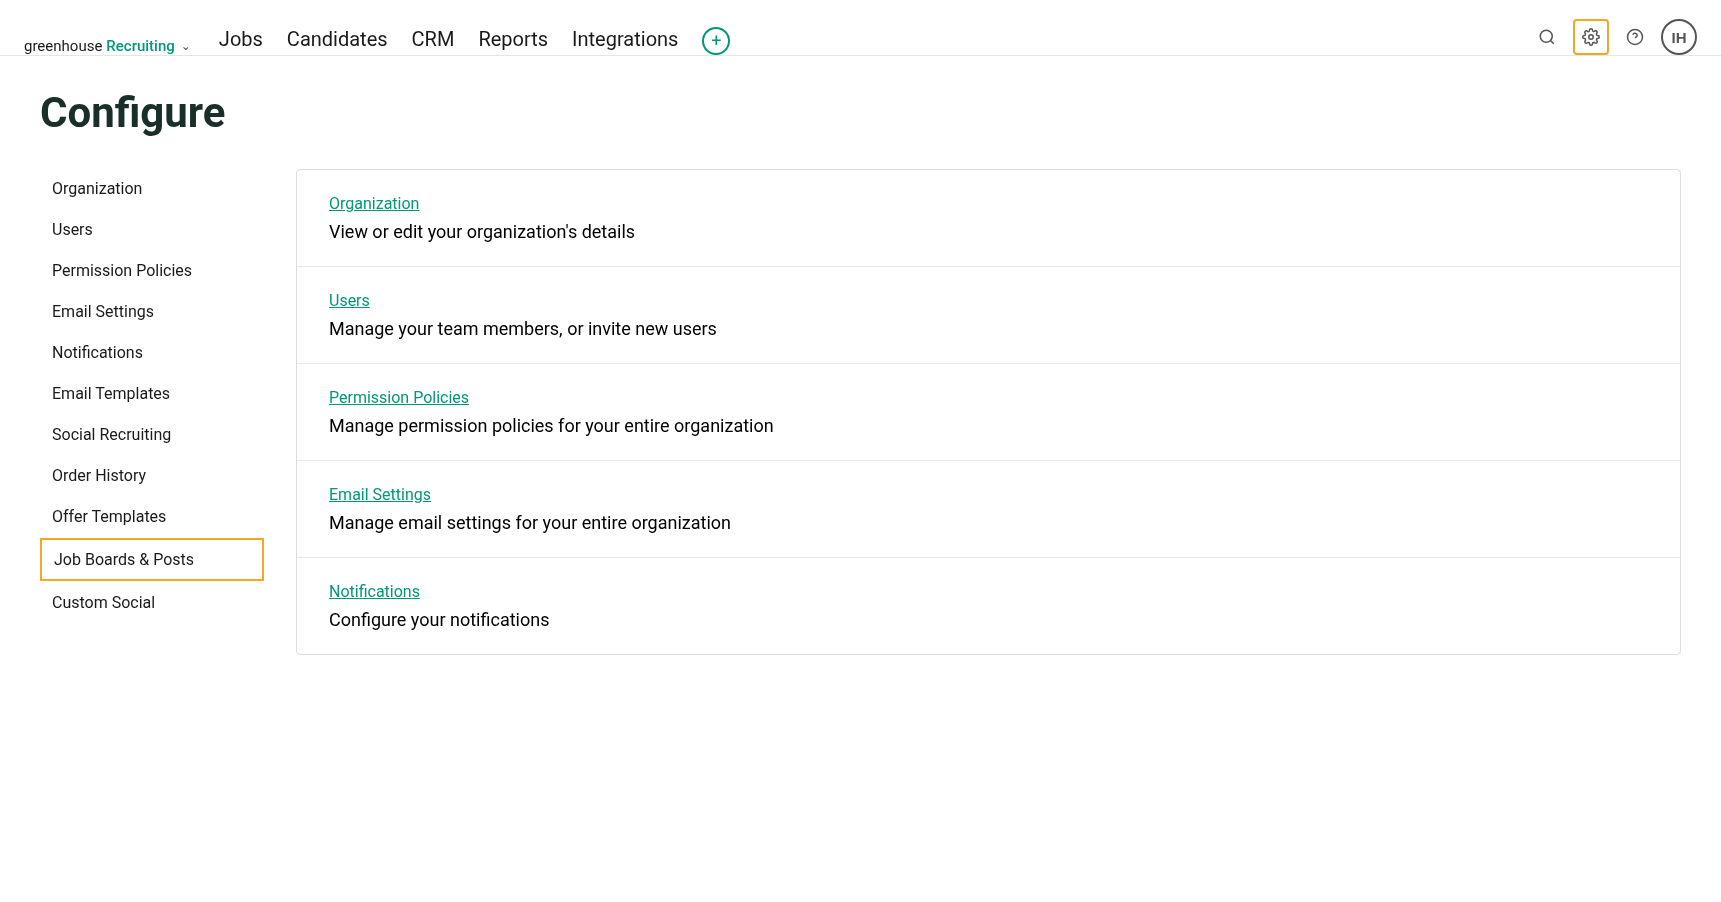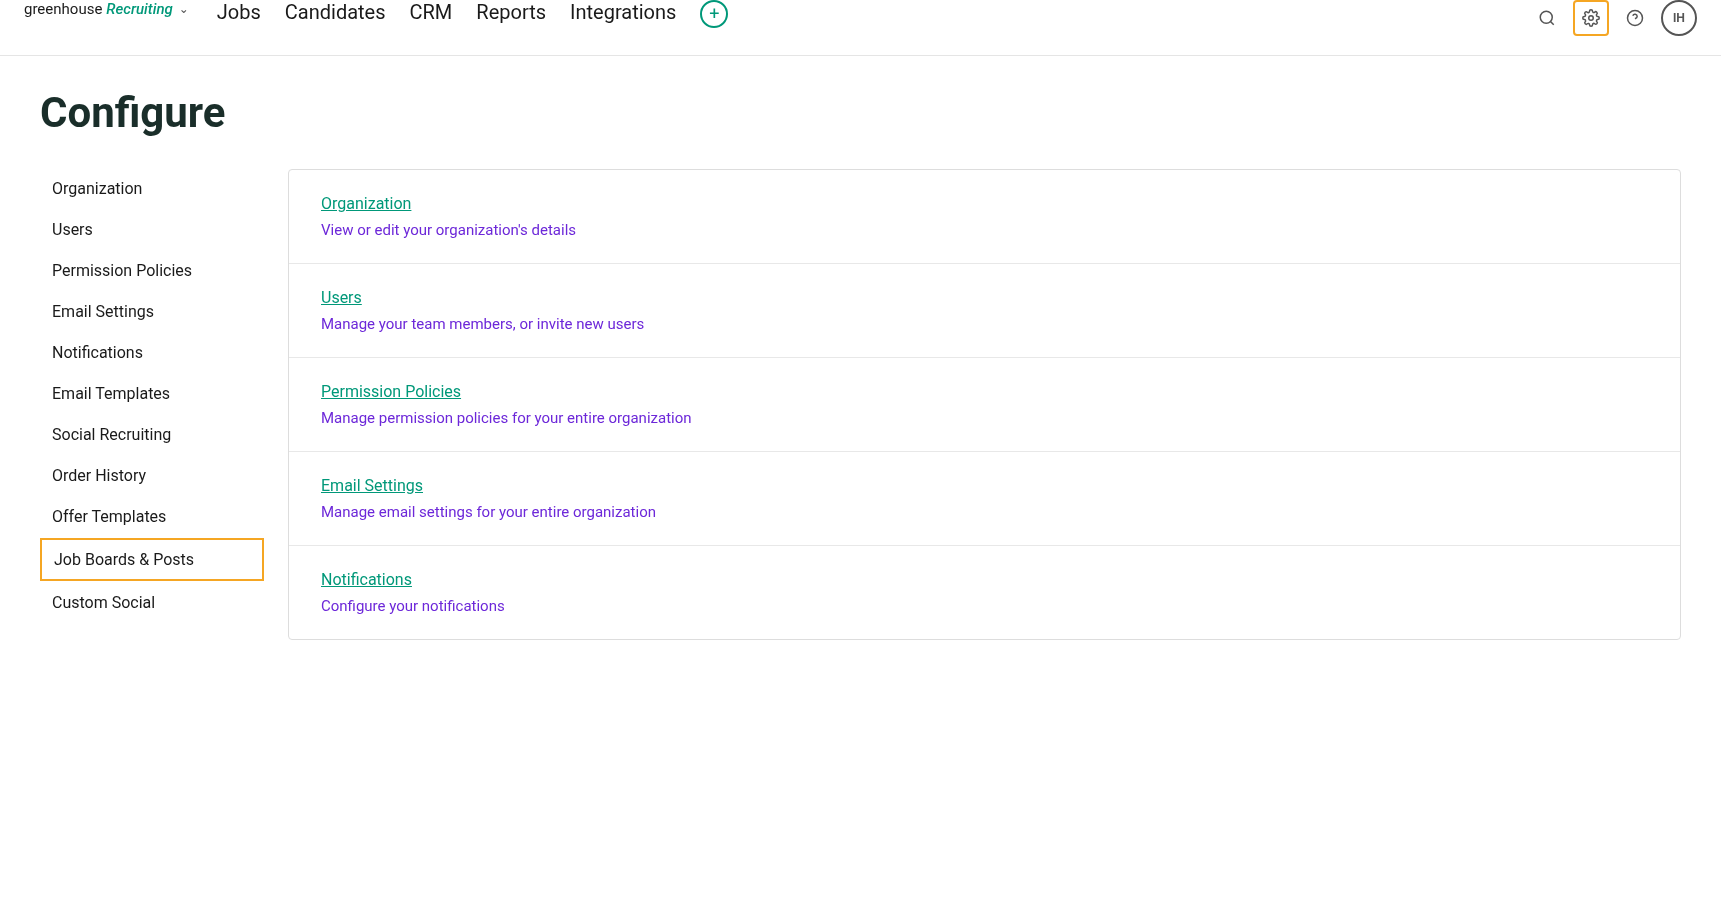--- a/index.html
+++ b/index.html
@@ -1,41 +1,40 @@
 <!DOCTYPE html>
 <html><head>
   <meta charset="utf-8">
   <style>
     * { box-sizing: border-box; margin: 0; padding: 0; }
     body { font-family: -apple-system, BlinkMacSystemFont, 'Segoe UI', Roboto, sans-serif; background: #fff; color: #1a1a1a; }
 
     
     .topnav {
       display: flex;
-      align-items: flex-start;
+      align-items: flex-end;
       padding: 0 24px;
       height: 56px;
       border-bottom: 1px solid #e5e5e5;
       gap: 28px;
     }
     .topnav-brand {
       display: flex;
       align-items: center;
       gap: 4px;
       font-size: 15px;
       cursor: pointer;
     }
     .brand-greenhouse {
       color: #1a1a1a;
       font-weight: 400;
     }
     .brand-recruiting {
       color: #009879;
       font-weight: 500;
-      font-style: italic;
     }
     .brand-chevron {
       color: #555;
       font-size: 12px;
       margin-left: 2px;
     }
     .topnav-links {
       display: flex;
       gap: 24px;
       flex: 1;
@@ -83,42 +82,42 @@
       color: #555;
     }
     .avatar-btn {
       width: 36px;
       height: 36px;
       border-radius: 50%;
       border: 2px solid #555;
       display: flex;
       align-items: center;
       justify-content: center;
-      font-size: 12px;
+      font-size: 15px;
       font-weight: 600;
       color: #555;
       cursor: pointer;
       background: none;
     }
 
     
     .page-container {
       padding: 32px 40px 0 40px;
     }
     .page-title {
       font-size: 42px;
       font-weight: 700;
       color: #1a2e2a;
       margin-bottom: 32px;
     }
 
     
     .main-layout {
       display: flex;
-      gap: 8px;
+      gap: 16px;
     }
 
     
     .sidebar {
       width: 240px;
       flex-shrink: 0;
       padding-right: 16px;
     }
     .sidebar-item {
       font-size: 16px;
@@ -150,22 +149,22 @@
     }
     .content-link {
       font-size: 16px;
       color: #009879;
       text-decoration: underline;
       cursor: pointer;
       display: inline-block;
       margin-bottom: 8px;
     }
     .content-desc {
-      font-size: 15px;
-      color: #6d28d9;
+      font-size: 18px;
+      color: #000000;
     }
   </style>
 </head>
 <body>
 
 <nav class="topnav">
   <div class="topnav-brand">
     <span class="brand-greenhouse">greenhouse</span>
     <span class="brand-recruiting">Recruiting</span>
     <span class="brand-chevron">⌄</span>

